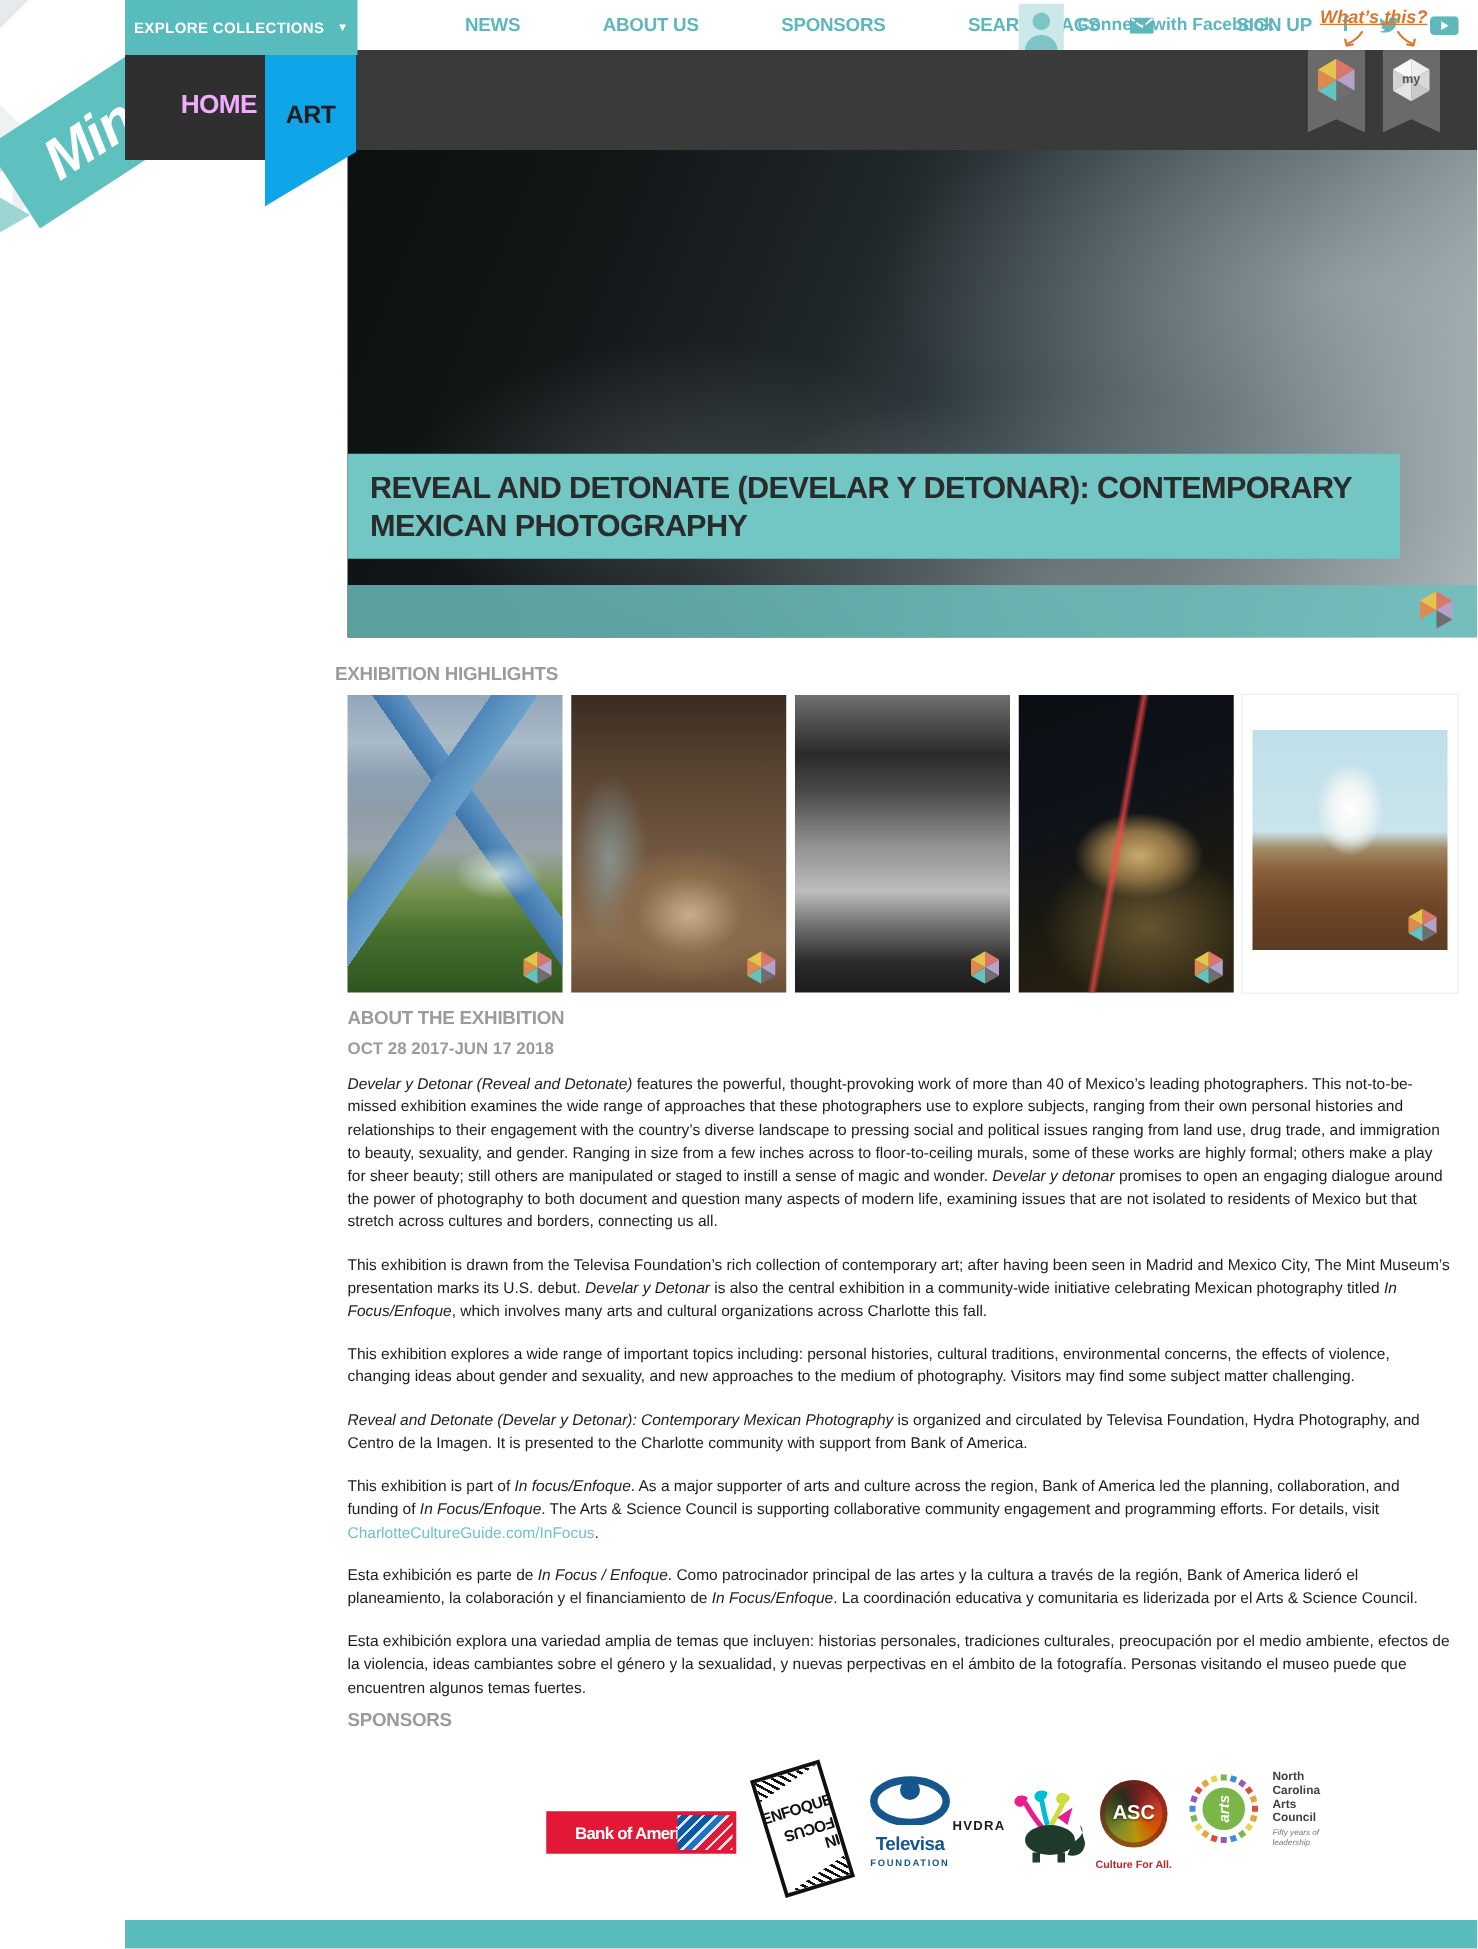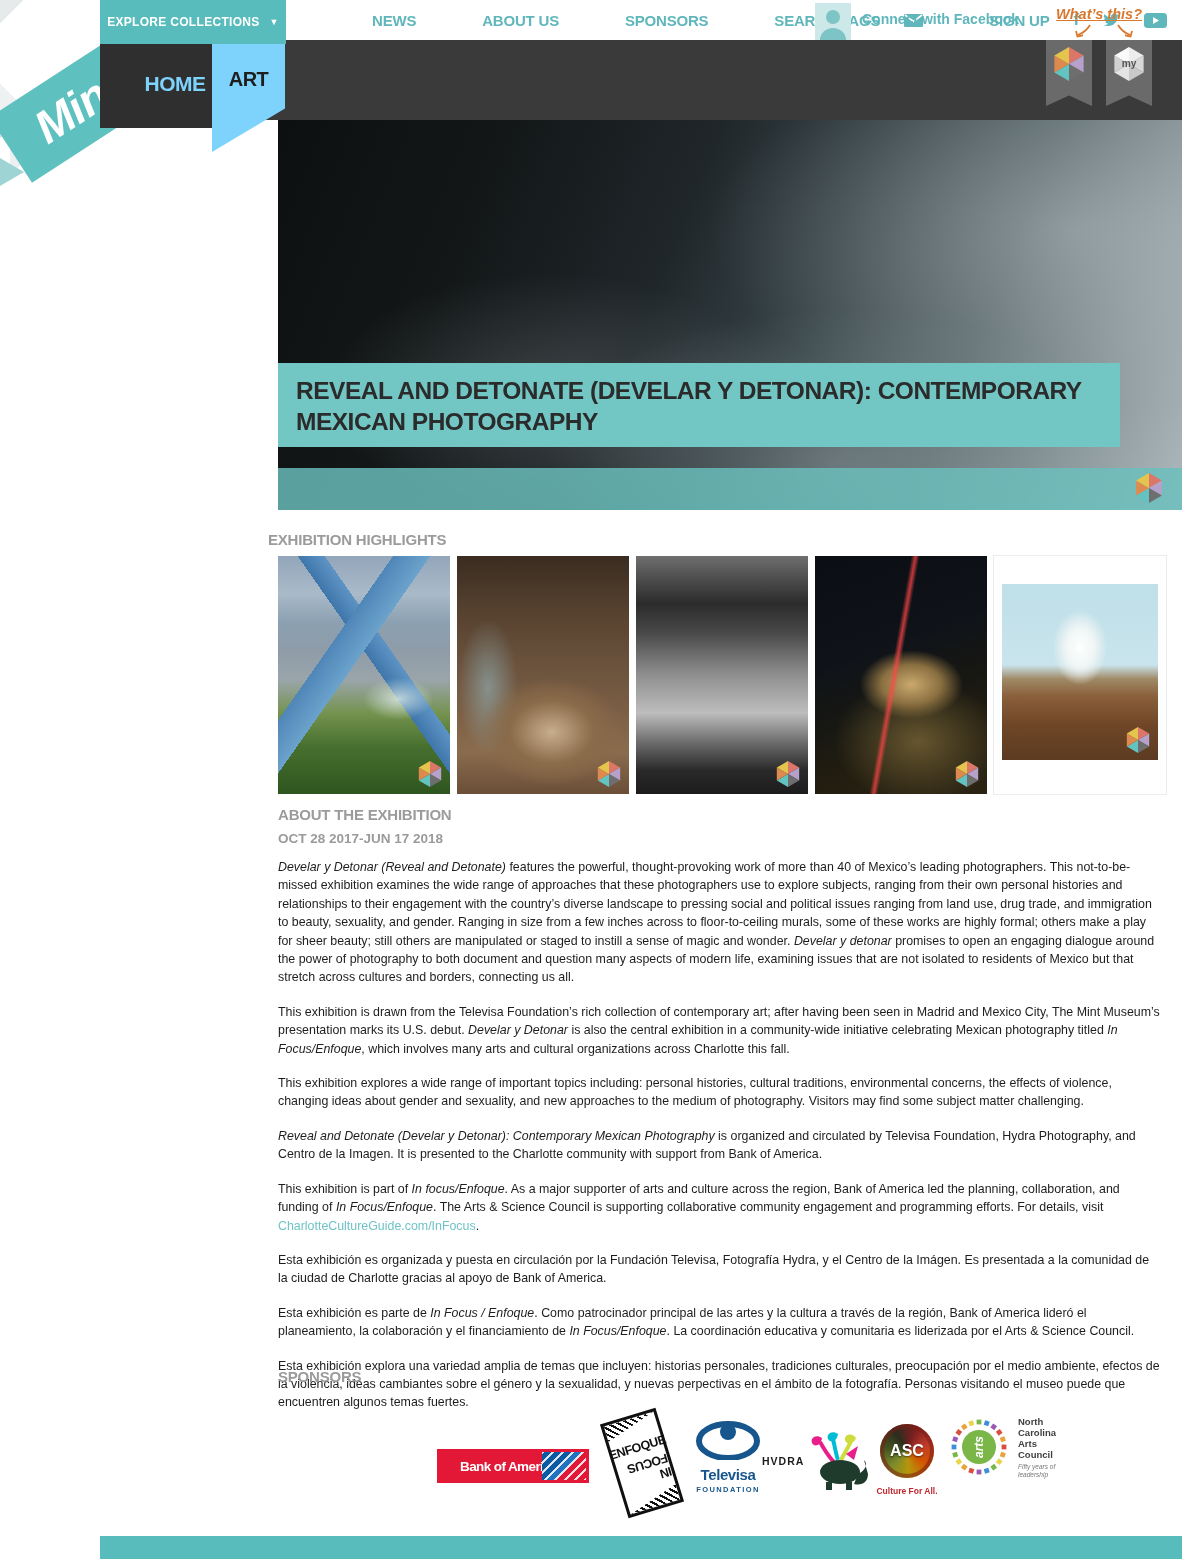--- a/index.html
+++ b/index.html
@@ -28,22 +28,22 @@
   .tb-icon { display:flex; align-items:center; }
   .fb-glyph { color:#5fb7bc; font-weight:bold; font-size:17px; }
   .avatar { position:absolute; left:815px; top:3px; width:36px; height:37px; background:#cde8e8; overflow:hidden; z-index:6; }
   .connect { position:absolute; left:862px; top:11px; color:#5fb7bc; font-weight:bold; font-size:14px; z-index:6; }
   .whats-this { position:absolute; right:40px; top:6px; color:#d9782f; font-weight:bold; font-style:italic; font-size:14.5px; text-decoration:underline; z-index:6; }
   .wt-arrows { position:absolute; right:46px; top:24px; z-index:6; }
 
   
   .navbar { position:absolute; left:100px; top:40px; width:1082px; height:80px; background:#3a3a3a; z-index:4; }
   .home-box { position:absolute; left:100px; top:40px; width:113px; height:88px; background:#2f2f2f; display:flex; align-items:center; justify-content:center; z-index:5; }
-  .nav-label { color:#7dd3fc; font-weight:bold; font-size:21px; letter-spacing:-.5px;margin-left:37px; }
-  .art-tab { position:absolute; left:212px; top:16px; width:73px; height:136px; background:#7dd3fc;
+  .nav-label { color:#f0abfc; font-weight:bold; font-size:21px; letter-spacing:-.5px;margin-left:37px; }
+  .art-tab { position:absolute; left:212px; top:29px; width:73px; height:136px; background:#0ea5e9;
     clip-path:polygon(0 6%, 100% 0, 100% 68%, 0 100%); z-index:5; display:flex; justify-content:center; }
   .art-tab span { margin-top:52px; color:#1e1e1e; font-weight:bold; font-size:20px; letter-spacing:-.5px; }
   .nav-links { position:absolute; left:305px; top:40px; height:80px; display:flex; align-items:center; gap:37px; z-index:5; }
   .nav-item { color:#fff; font-weight:bold; font-size:21px; letter-spacing:-.5px; cursor:pointer; }
   .ribbon { position:absolute; top:40px; width:46px; height:66px; background:#6a6a6a;
     clip-path:polygon(0 0,100% 0,100% 100%,50% 84%,0 100%); display:flex; justify-content:center; padding-top:7px; z-index:6; }
   .ribbon-1 { left:1046px; } .ribbon-2 { left:1106px; }
   .ribbon svg { width:34px; height:34px; }
 
   
@@ -321,21 +321,20 @@
     </div>
 
   <div class="sec-head about-head">ABOUT THE EXHIBITION</div>
   <div class="about-dates">OCT 28 2017-JUN 17 2018</div>
   <div class="paragraphs">
       <p><span style="font-style: italic;">Develar y Detonar (Reveal and Detonate)</span><span> features the powerful, thought-provoking work of more than 40 of Mexico’s leading photographers. This not-to-be-missed exhibition  examines the wide range of approaches that these photographers use to explore subjects, ranging from their own personal histories and relationships to their engagement with the country’s diverse landscape to pressing social and political issues ranging from land use, drug trade, and immigration to beauty, sexuality, and gender. Ranging in size from a few inches across to floor-to-ceiling murals, some of these works are highly formal;  others make a play for sheer beauty;  still others are manipulated or staged to instill a sense of magic and wonder. </span><span style="font-style: italic;">Develar y detonar</span><span> promises to open an engaging dialogue around the power of photography to both document and question many aspects of modern life, examining issues that are not isolated to residents of Mexico but that stretch across cultures and borders, connecting us all.</span></p>
       <p><span>This exhibition is drawn from the Televisa Foundation’s rich collection of contemporary art; after having been seen in Madrid and Mexico City, The Mint Museum’s presentation marks its U.S.  debut. </span><span style="font-style: italic;">Develar y Detonar</span><span> is also the central exhibition in a community-wide initiative celebrating Mexican photography titled </span><span style="font-style: italic;">In Focus/Enfoque</span><span>, which involves many arts and cultural organizations across Charlotte this fall.</span></p>
       <p><span>This exhibition explores a wide range of important topics including: personal histories, cultural traditions, environmental concerns, the effects of violence, changing ideas about gender and sexuality, and new approaches to the medium of photography. Visitors may find some subject matter challenging.</span></p>
       <p><span style="font-style: italic;">Reveal and Detonate (Develar y Detonar): Contemporary Mexican Photography</span><span> is organized and circulated by Televisa Foundation, Hydra Photography, and Centro de la Imagen. It is presented to the Charlotte community with support from Bank of America.</span></p>
       <p><span>This exhibition is part of </span><span style="font-style: italic;">In focus/Enfoque</span><span>. As a major supporter of arts and culture across the region, Bank of America led the planning, collaboration, and funding of  </span><span style="font-style: italic;">In Focus/Enfoque</span><span>. The Arts &amp; Science Council is supporting collaborative community engagement and programming efforts. For details, visit  </span><a href="#">CharlotteCultureGuide.com/InFocus</a><span>.</span></p>
-      <p><span>Esta exhibición es organizada y puesta en circulación por la Fundación Televisa, Fotografía Hydra, y el Centro de la Imágen. Es presentada a la comunidad de la ciudad de  Charlotte gracias al apoyo de Bank of America.</span></p>
       <p><span>Esta exhibición es parte de </span><span style="font-style: italic;">In Focus / Enfoque</span><span>. Como patrocinador principal de las artes y la cultura a través de la región, Bank of America lideró el planeamiento, la colaboración y el financiamiento de  </span><span style="font-style: italic;">In Focus/Enfoque</span><span>. La coordinación educativa y comunitaria es  liderizada por el Arts &amp; Science Council.</span></p>
       <p><span>Esta exhibición explora una variedad amplia de temas que incluyen: historias personales, tradiciones culturales, preocupación por el medio ambiente, efectos de la violencia, ideas cambiantes sobre el género y la sexualidad, y nuevas perpectivas en el ámbito de la fotografía.    Personas visitando el museo  puede que encuentren algunos temas  fuertes.</span></p>
     </div>
 
   <div class="sec-head sp-head">SPONSORS</div>
 
   <div class="logo bofa">
     <span class="bofa-text">Bank of America</span>
     <span class="bofa-flag"></span>
   </div>

